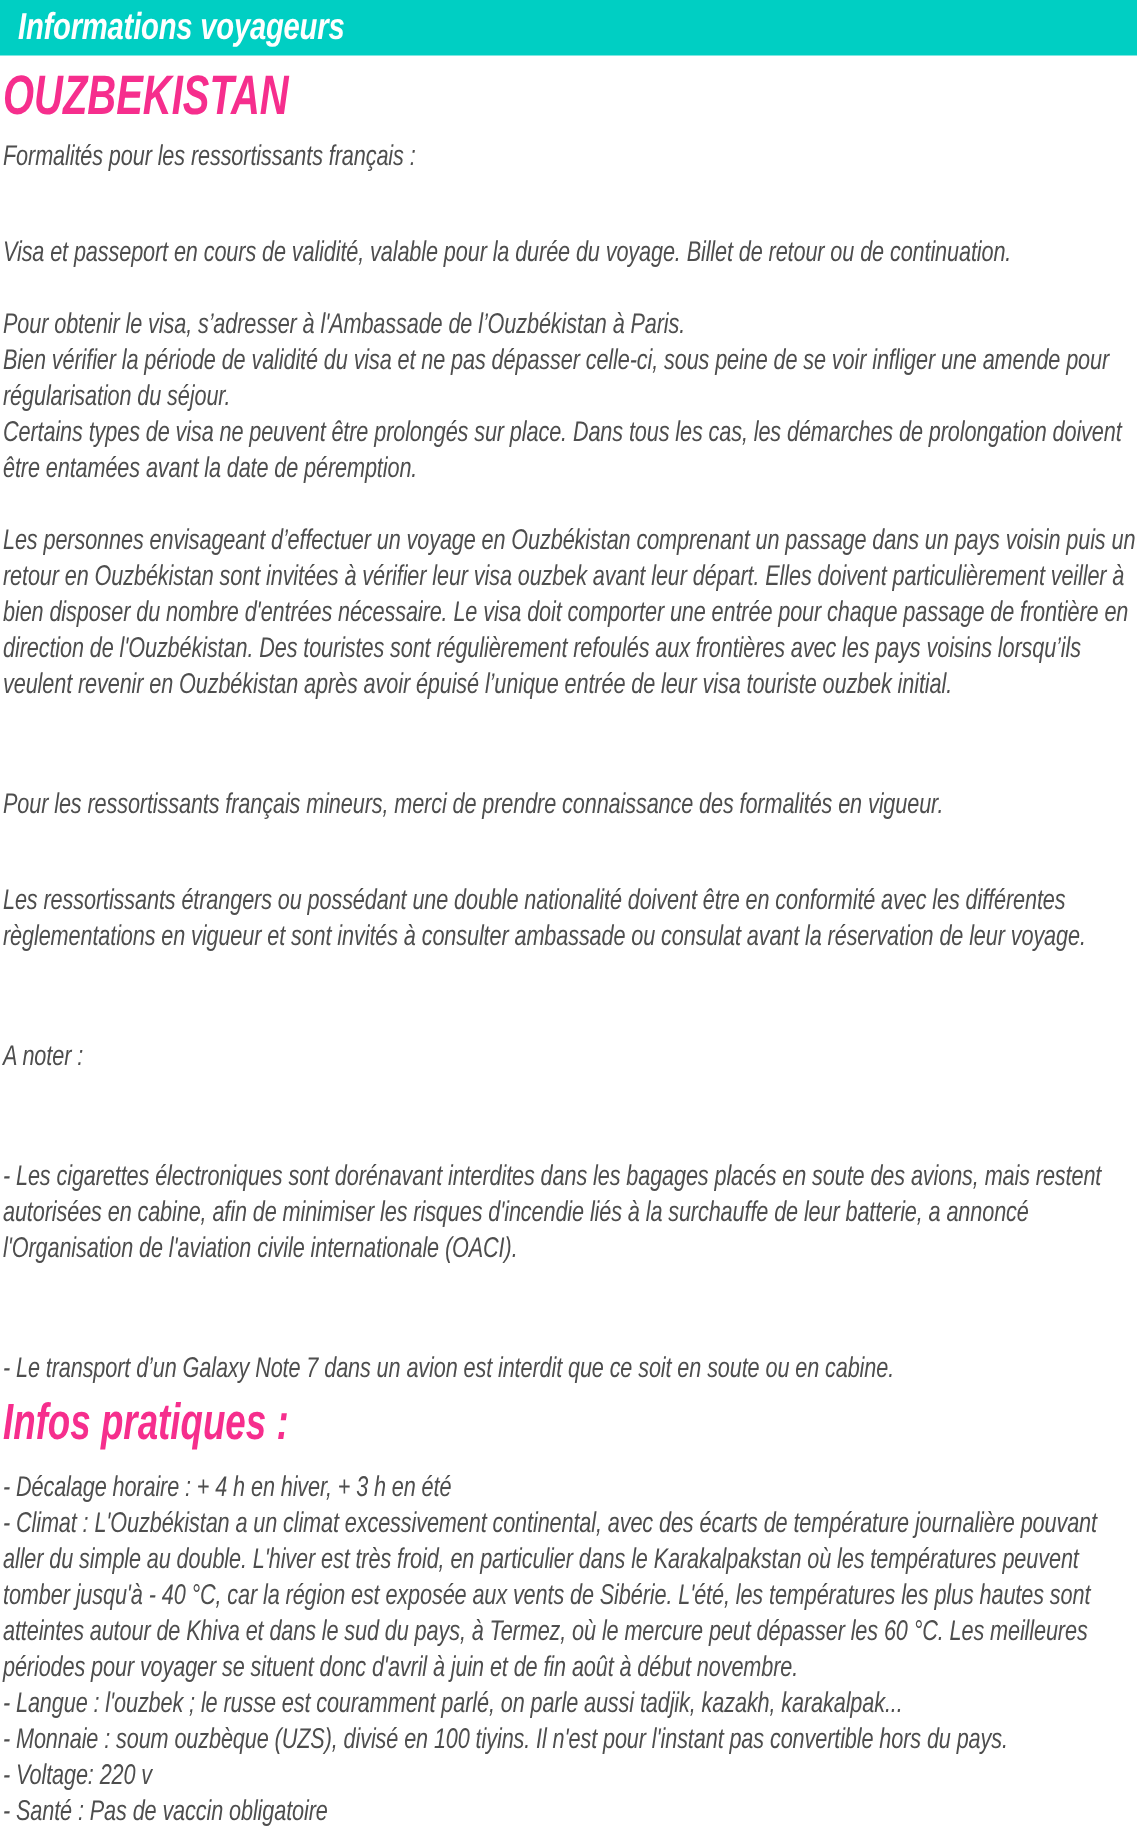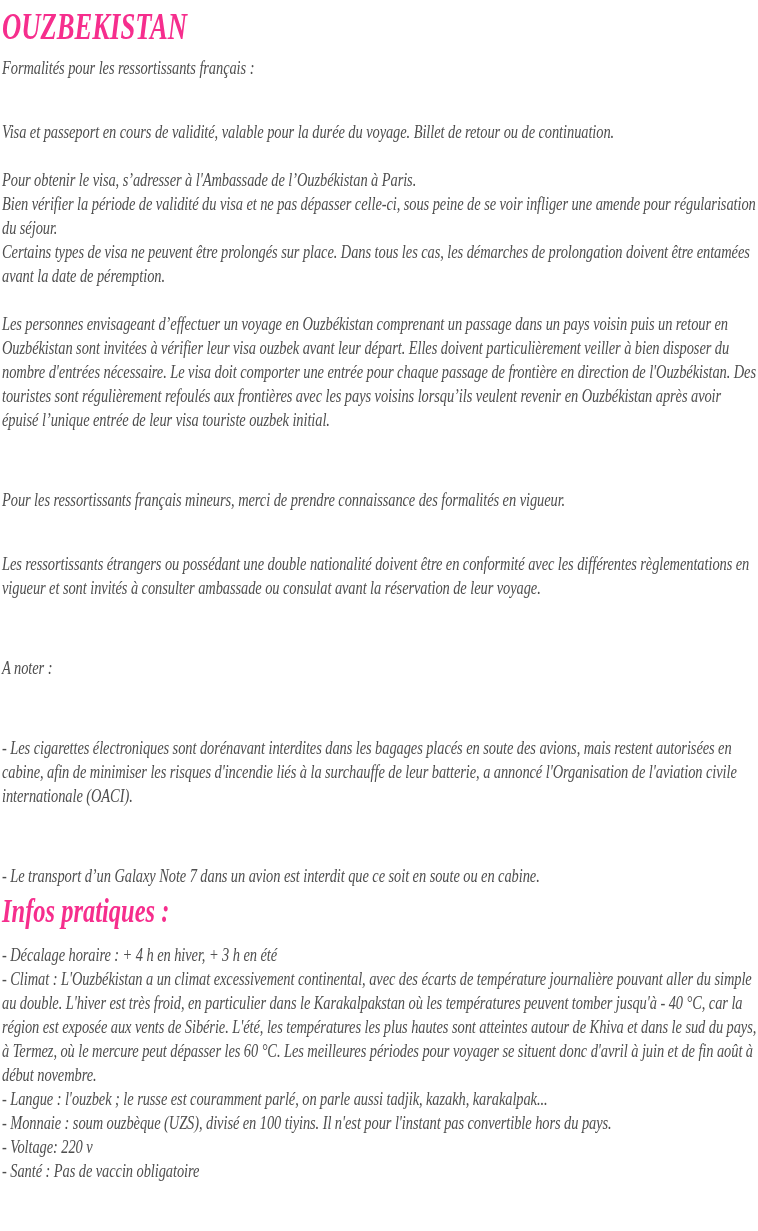--- a/index.html
+++ b/index.html
@@ -33,21 +33,20 @@
     font-size: 25px;
     white-space: nowrap;
     transform: scaleX(0.78);
     transform-origin: 0 50%;
     letter-spacing: -0.2px;
   }
   .content {
     padding: 0 0 0 2px;
     color: var(--body_text, #4e4e4e);
     font-style: italic;
-    font-family: Liberation Serif, serif;
   }
   
   .squeeze {
     transform: scaleX(0.76);
     transform-origin: 0 0;
     width: 131.5%;
   }
   p.body {
     font-size: 19px;
     line-height: 24px;
@@ -80,20 +79,23 @@
   .mt13 { margin-top: 13px !important; }
   .mt24 { margin-top: 24px !important; }
   .mt40 { margin-top: 40px !important; }
   .mt56 { margin-top: 56px !important; }
 </style>
 </head>
 <body>
 
 <div class="page">
 
+  <div class="titlebar">
+    <span class="titlebar-text">Informations voyageurs</span>
+  </div>
 
   <div class="content">
 
     <h1 class="country">OUZBEKISTAN</h1>
 
     <p class="body squeeze mt12">Formalités pour les ressortissants français :</p>
 
     <p class="body squeeze mt40">Visa et passeport en cours de validité, valable pour la durée du voyage. Billet de retour ou de continuation.</p>
 
     <p class="body squeeze mt24">Pour obtenir le visa, s’adresser à l'Ambassade de l’Ouzbékistan à Paris.</p>

